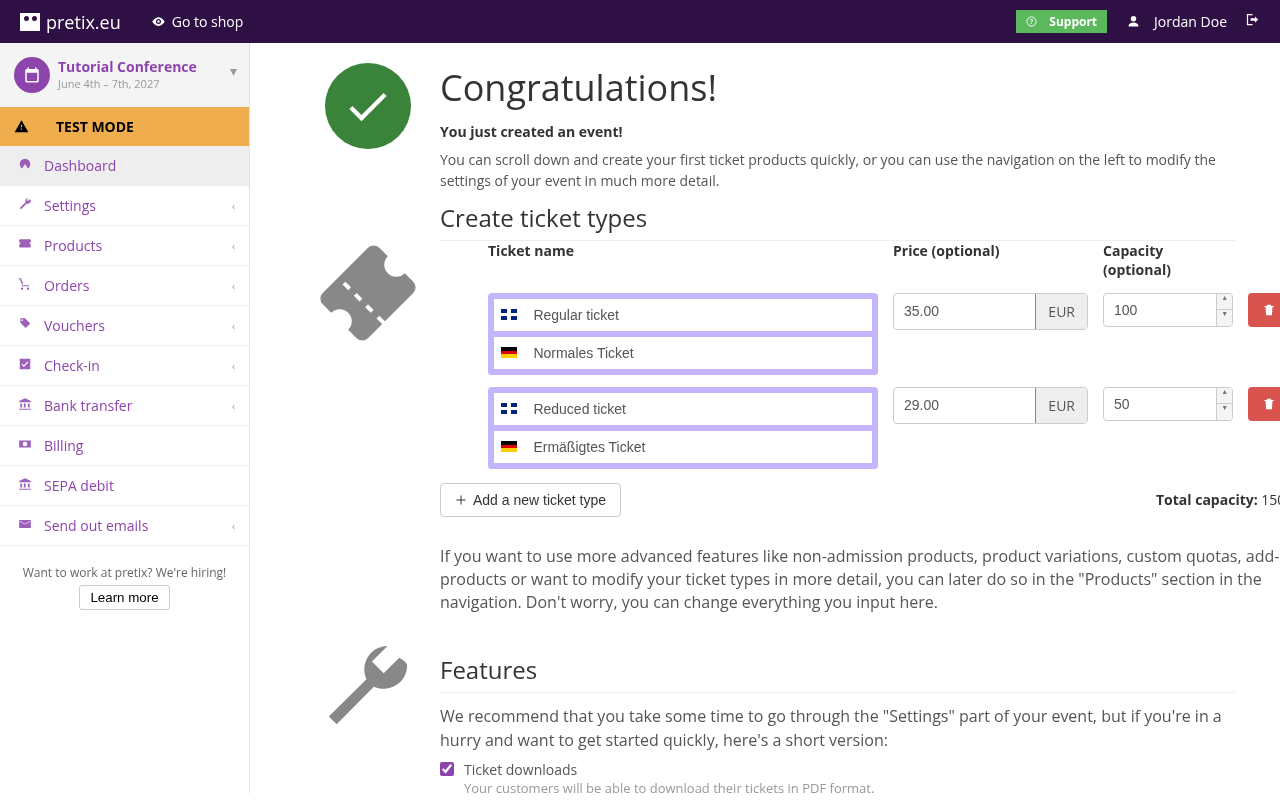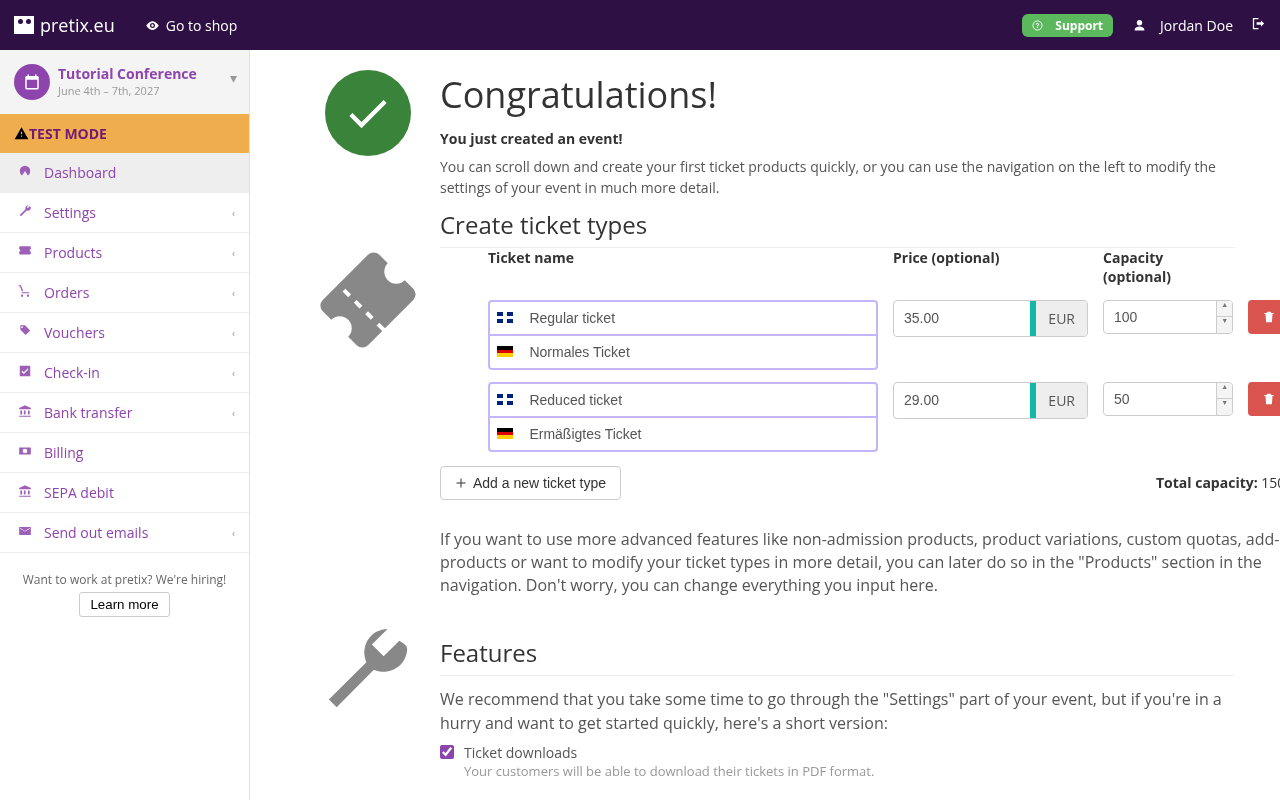--- a/index.html
+++ b/index.html
@@ -1,42 +1,42 @@
 <!DOCTYPE html>
 <html><head>
   <meta charset="utf-8">
   <style>
     * { margin:0; padding:0; box-sizing:border-box; }
     body { font-family:"Open Sans","Helvetica Neue",Helvetica,Arial,sans-serif; font-size:14px; color:#555; background:#fff; }
 
     
-    .topbar { height:50px; background:#2e1045; color:#fff; display:flex; align-items:center; padding:0 14px; }
+    .topbar { height:43px; background:#2e1045; color:#fff; display:flex; align-items:center; padding:0 20px; }
     .topbar .brand { display:flex; align-items:center; font-weight:400; font-size:18px; text-decoration:none; color:#fff; margin-right:30px; }
     .brand-logo { display:inline-block; width:20px; height:18px; background:#fff; margin-right:6px; position:relative; }
     .brand-logo:before, .brand-logo:after { content:""; position:absolute; background:#2e1045; }
     .brand-logo:before { top:3px; left:4px; width:5px; height:5px; border-radius:50%; }
     .brand-logo:after  { top:3px; right:3px; width:5px; height:5px; border-radius:50%; }
     .topbar .shoplink { color:#fff; text-decoration:none; font-size:14px; display:flex; align-items:center; gap:6px; }
     .topbar .spacer { flex:1; }
-    .badge-support { background:#5cb85c; color:#fff; padding:3px 10px; border-radius:6px; font-size:12px; font-weight:700; margin-right:20px; display:flex; align-items:center; gap:12px; }
+    .badge-support { background:#5cb85c; color:#fff; padding:3px 10px; border-radius:0; font-size:12px; font-weight:700; margin-right:20px; display:flex; align-items:center; gap:12px; }
     .topbar .usr { color:#fff; margin-right:18px; display:flex; align-items:center; gap:14px; }
 
     
     .wrap { display:flex; height:calc(800px - 50px); }
     .sidebar { width:250px; background:#fff; border-right:1px solid #e1e1e1; overflow-y:auto; }
     .main { flex:1; overflow-y:auto; padding:20px 45px; }
 
     
     .evhead { background:#f4f4f4; padding:14px 14px; display:flex; align-items:center; position:relative; }
     .evhead .cal { width:36px; height:36px; border-radius:50%; background:#8e44ad; color:#fff; display:flex; align-items:center; justify-content:center; margin-right:8px; flex:0 0 36px; }
     .evhead .name { color:#8e44ad; font-weight:700; font-size:14px; line-height:1.2; }
     .evhead .dates { font-size:11px; color:#999; }
     .evhead .caret { position:absolute; right:12px; top:18px; color:#999; }
 
-    .testmode { background:#f0ad4e; color:#701a75; font-weight:700; padding:10px 14px; display:flex; align-items:center; gap:0; }
+    .testmode { background:#f0ad4e; color:#000000; font-weight:700; padding:10px 14px; display:flex; align-items:center; gap:27px; }
 
     .navlist { list-style:none; }
     .navlist li { border-bottom:1px solid #eee; }
     .navlist a { display:flex; align-items:center; padding:10px 14px; color:#8e44ad; text-decoration:none; position:relative; }
     .navlist a .ic { width:22px; display:inline-block; text-align:center; margin-right:8px; opacity:.85; }
     .navlist a .exp { position:absolute; right:14px; color:#999; font-size:10px; }
     .navlist a.active { background:#eee; }
 
     .hiring { text-align:center; padding:18px 10px; font-size:12px; color:#666; }
     .hiring button { margin-top:4px; background:#fff; border:1px solid #ccc; padding:4px 10px; border-radius:3px; cursor:pointer; }
@@ -56,35 +56,35 @@
 
     
     .checkcircle { width:86px; height:86px; border-radius:50%; background:#3a833a; color:#fff; display:flex; align-items:center; justify-content:center; font-size:54px; }
 
     
     svg.bigicon { fill:#888; }
 
     
     .tickgrid { display:grid; grid-template-columns:390px 195px 130px 60px; column-gap:15px;margin-left:48px; }
     .tickgrid .hdr { font-weight:700; color:#333; padding:6px 0 14px; }
-    .namecell .input, .inputrow { display:flex; border:2px solid #c4b5fd; border-radius:4px; overflow:hidden; }
+    .namecell .input, .inputrow { display:flex; border:6px solid #c4b5fd; border-radius:4px; overflow:hidden; }
     .namecell .input + .input { border-top:none; border-radius:0 0 4px 4px; }
     .namecell .input:first-child { border-radius:4px 4px 0 0; }
     .flag { width:32px; display:flex; align-items:center; justify-content:center; border-right:none; }
     .flag .f { width:16px; height:11px; display:inline-block; position:relative; }
     .f-en { background:linear-gradient(#00247d,#00247d); }
     .f-en:after { content:""; position:absolute; inset:0; background:
       linear-gradient(transparent 40%,#fff 40%,#fff 60%,transparent 60%),
       linear-gradient(90deg,transparent 40%,#fff 40%,#fff 60%,transparent 60%),
       linear-gradient(transparent 45%,#cf142b 45%,#cf142b 55%,transparent 55%),
       linear-gradient(90deg,transparent 45%,#cf142b 45%,#cf142b 55%,transparent 55%); }
     .f-de { background:linear-gradient(#000 33%,#dd0000 33%,#dd0000 66%,#ffce00 66%); }
     .namecell input, .pricecell input, .capcell input { border:none; outline:none; padding:8px 10px; width:100%; font-size:14px; background:transparent; color:#555; }
     .pricecell .grp, .capcell .grp { display:flex; align-items:stretch; border:1px solid #ccc; border-radius:4px; overflow:hidden; }
-    .pricecell .addon { background:#eee; color:#555; padding:8px 12px; border-left:6px solid #14b8a6; }
+    .pricecell .addon { background:#eee; color:#555; padding:8px 12px; border-left:1px solid #14b8a6; }
     .capcell .spin { width:18px; display:flex; flex-direction:column; border-left:1px solid #ccc; background:#f4f4f4; }
     .capcell .spin span { flex:1; font-size:7px; text-align:center; line-height:1.2; color:#777; }
     .capcell .spin span:first-child { border-bottom:1px solid #ccc; }
     .rowgap { height:12px; grid-column:1/-1; }
     .delbtn { width:42px; height:34px; background:#d9534f; border:none; border-radius:4px; color:#fff; cursor:pointer; display:flex; align-items:center; justify-content:center; }
     .delbtn svg { fill:#fff; }
 
     .addrow { margin-top:14px; display:flex; align-items:center; }
     .btn-outline { border:1px solid #ccc; background:#fff; padding:8px 14px; border-radius:4px; cursor:pointer; color:#333; display:inline-flex; align-items:center; gap:6px; font-size:14px; }
     .totalcap { margin-left:auto; color:#333; font-size:14px; }

